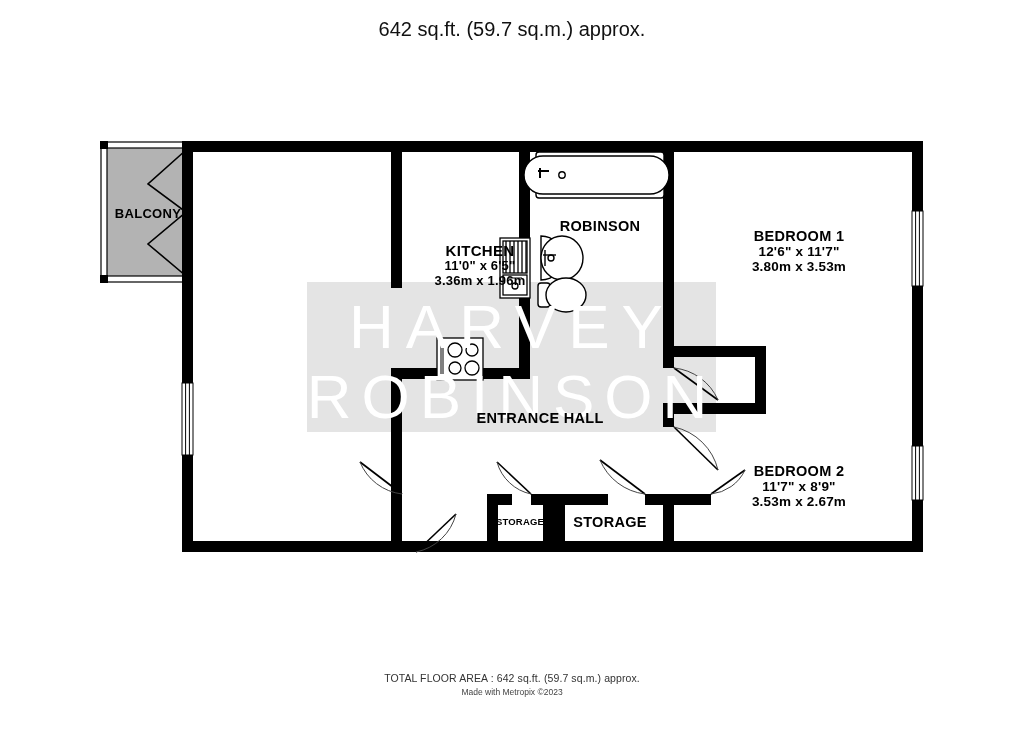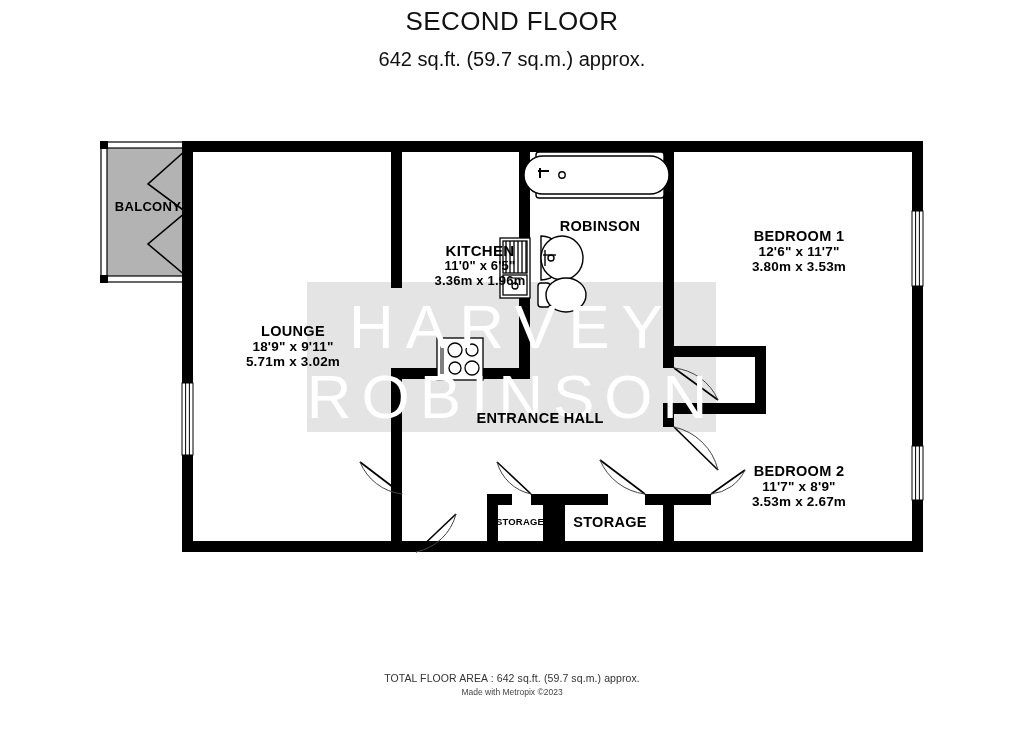--- a/index.html
+++ b/index.html
@@ -100,21 +100,20 @@
   .lbl-storage-large .name { font-size: 14.5px; }
   .lbl-kitchen .name { font-size: 15px; }
   .lbl-kitchen .dim { font-size: 13px; }
 </style>
 </head>
 <body>
 
 <div id="page">
 
   <div class="header">
-    <div class="title">SECOND FLOOR</div>
     <div class="subtitle">642 sq.ft. (59.7 sq.m.) approx.</div>
   </div>
 
   <svg id="plan" viewBox="0 0 1024 737">
 
     <rect x="307" y="282" width="409" height="150" fill="#e4e4e4"></rect>
 
     <g>
 
       <rect x="190" y="148" width="600" height="400" fill="none"></rect>
@@ -273,29 +272,24 @@
         <line x1="443" y1="344" x2="443" y2="374" stroke-width="1"></line>
       </g>
     </g>
 
     <g>
       <text x="512" y="348" text-anchor="middle" font-family="Liberation Sans, sans-serif" font-size="62" letter-spacing="12" fill="#ffffff">HARVEY</text>
       <text x="512" y="418" text-anchor="middle" font-family="Liberation Sans, sans-serif" font-size="62" letter-spacing="10" fill="#ffffff">ROBINSON</text>
     </g>
   </svg>
 
-  <div class="room-label lbl-balcony" style="left:96px; top:199px; width:104px;">
+  <div class="room-label lbl-balcony" style="left:96px; top:206px; width:104px;">
     <span class="name">BALCONY</span>
   </div>
 
-  <div class="room-label lbl-lounge" style="left:193px; top:324px; width:200px;">
-    <span class="name">LOUNGE</span>
-    <span class="dim">18'9"  x 9'11"</span>
-    <span class="dim">5.71m  x 3.02m</span>
-  </div>
 
   <div class="room-label lbl-kitchen" style="left:388px; top:243px; width:184px;">
     <span class="name">KITCHEN</span>
     <span class="dim">11'0"  x 6'5"</span>
     <span class="dim">3.36m  x 1.96m</span>
   </div>
 
   <div class="room-label lbl-bathroom" style="left:503px; top:219px; width:194px;">
     <span class="name">ROBINSON</span>
   </div>

